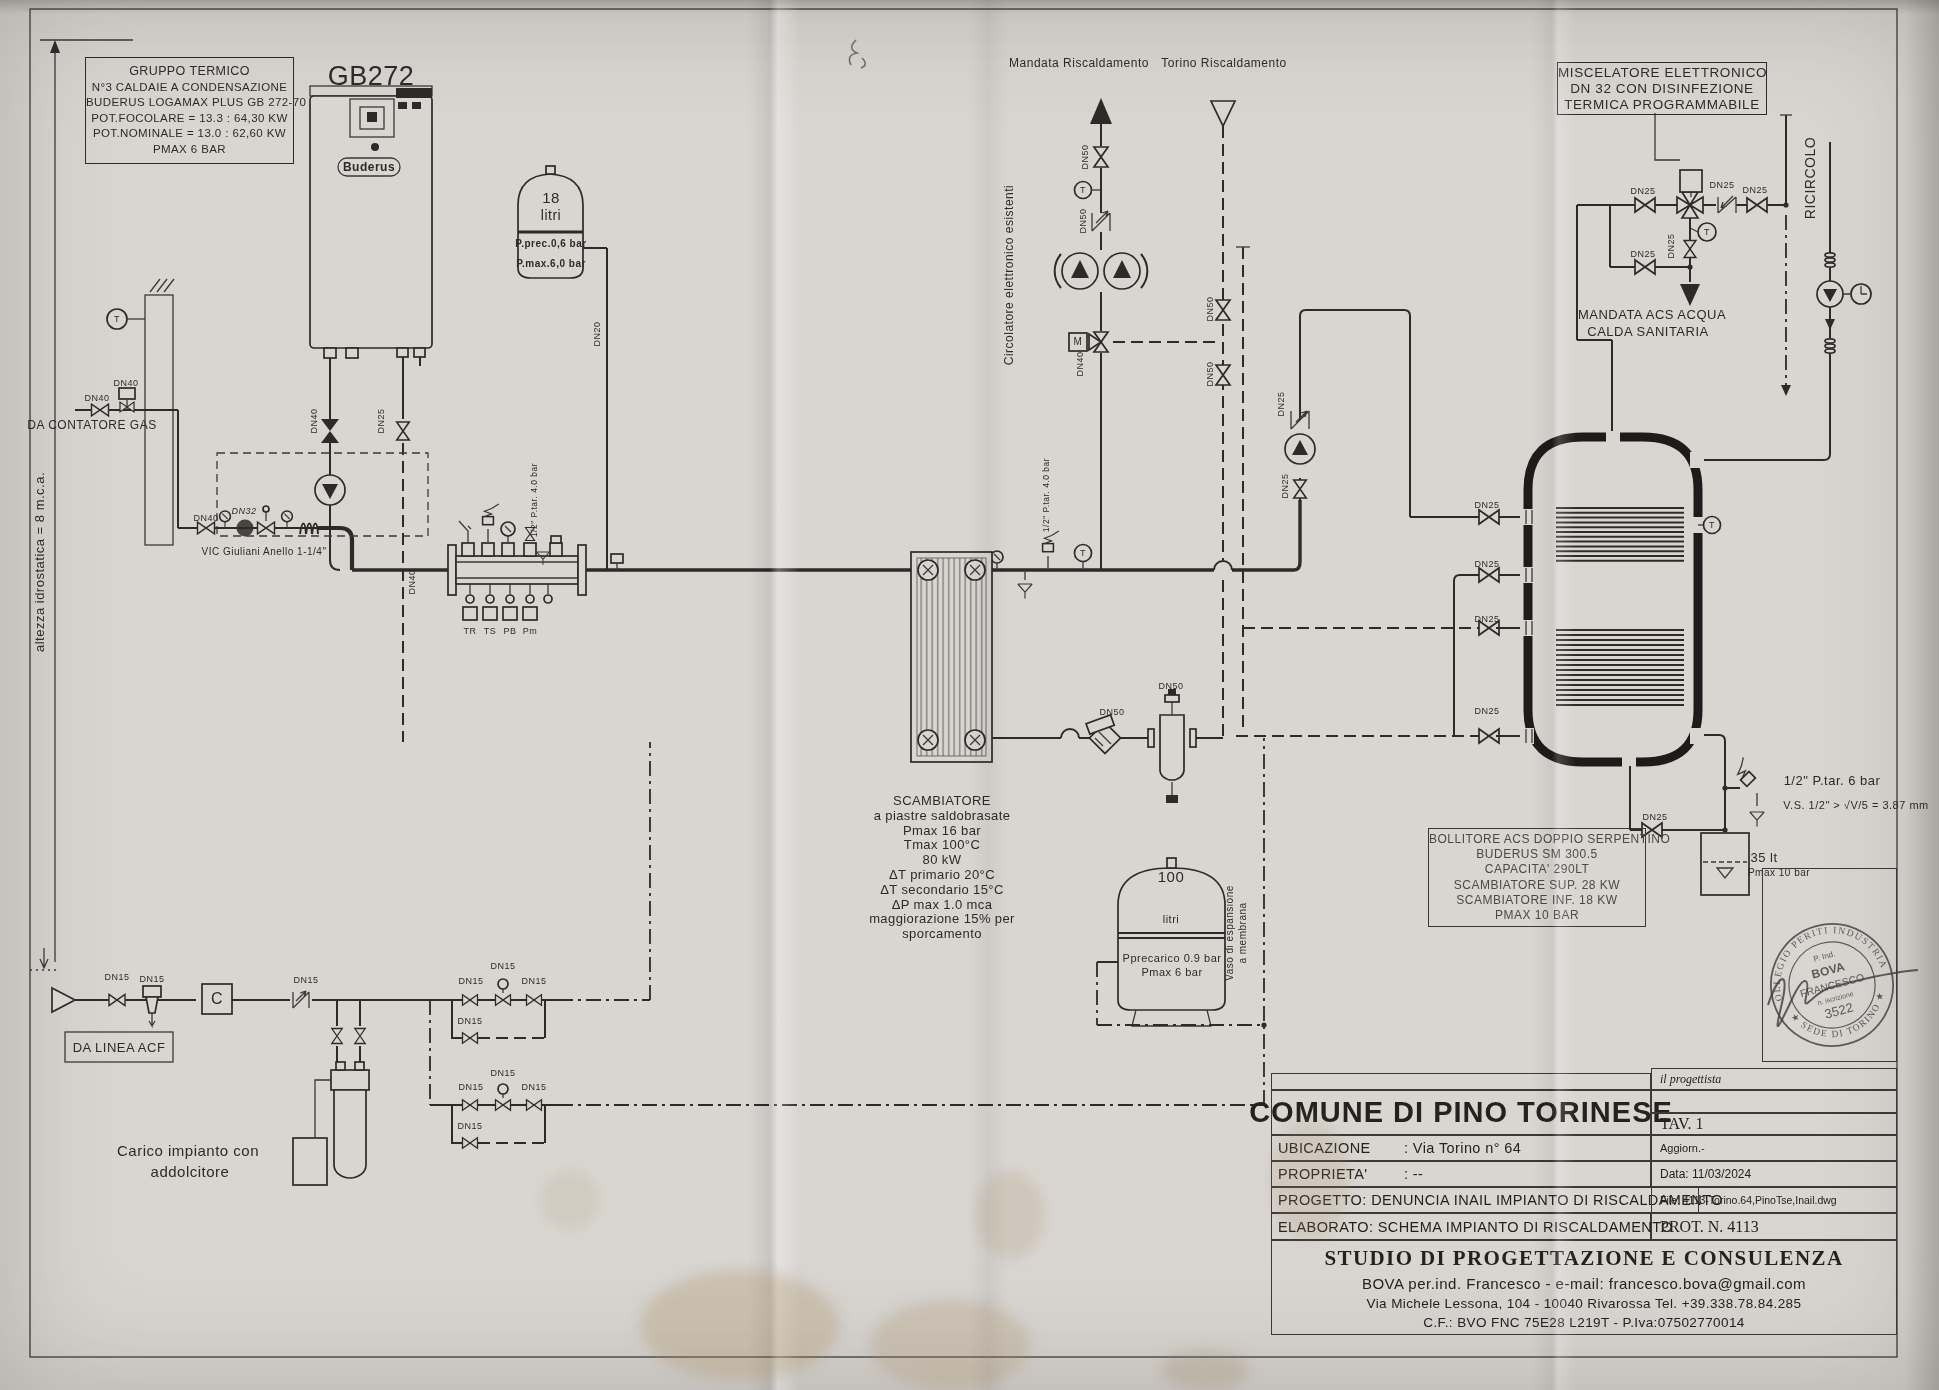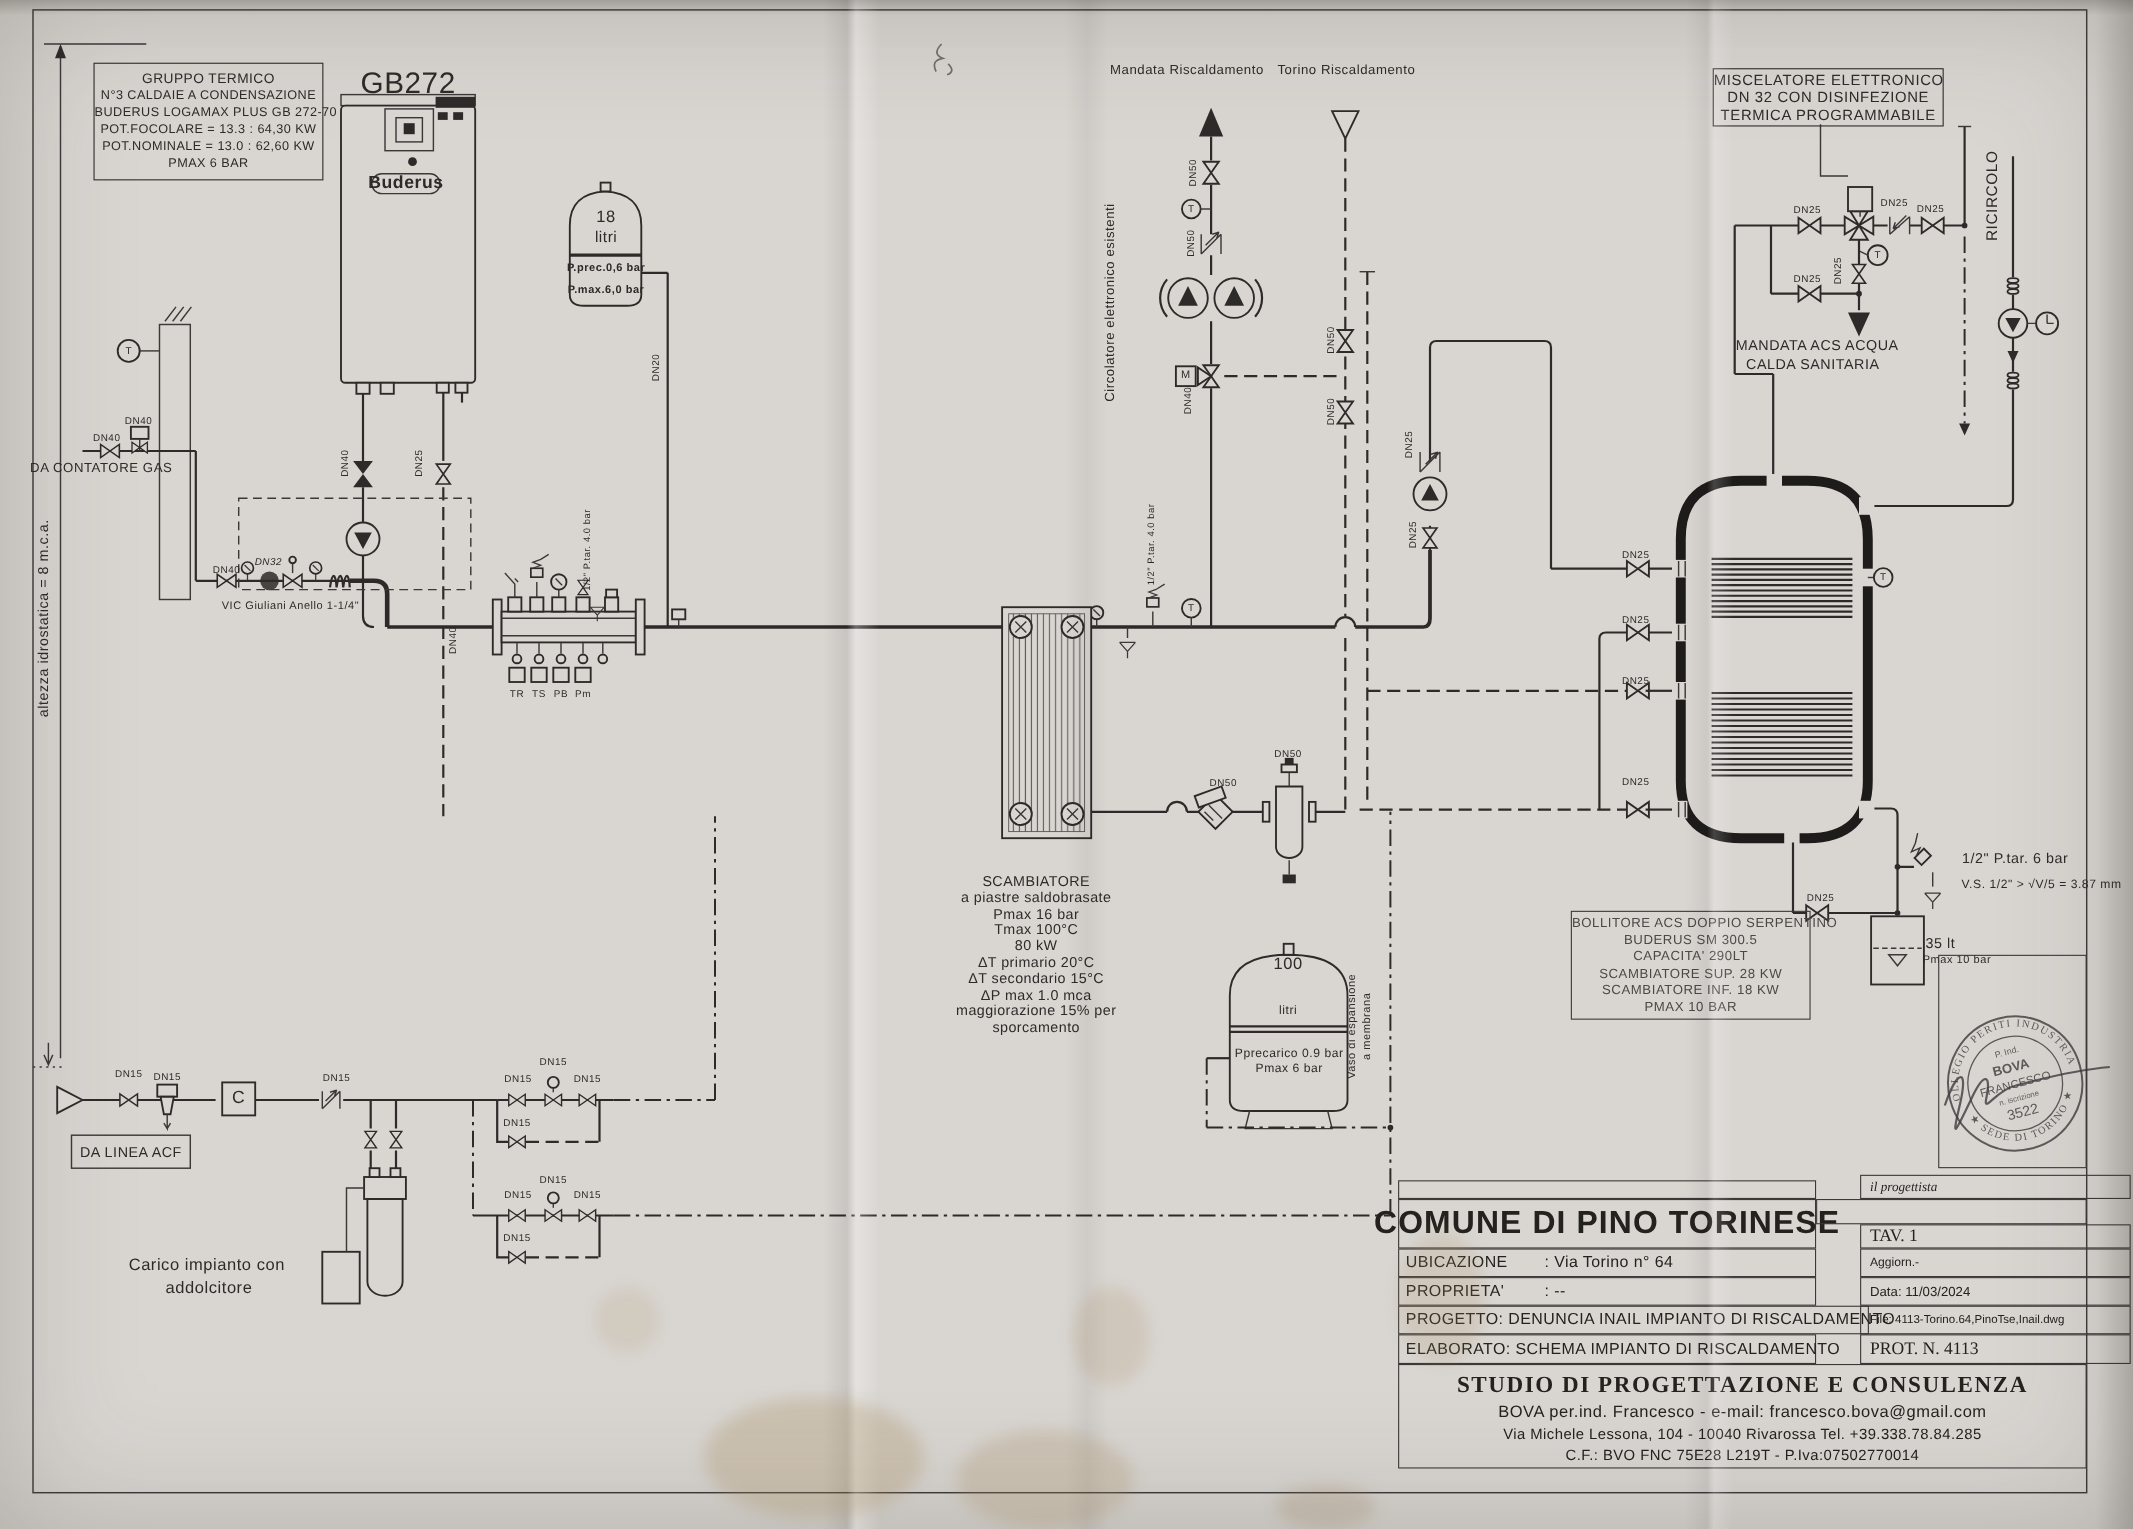--- a/index.html
+++ b/index.html
@@ -17,21 +17,21 @@
            display:flex;flex-direction:column;justify-content:center;font-size:13.5px;line-height:16px;letter-spacing:.6px;}
   .bollbox{left:1428px;top:828px;width:216px;height:97px;border:1.5px solid #3a3938;
            display:flex;flex-direction:column;justify-content:center;font-size:12px;line-height:15.3px;letter-spacing:.5px;color:#4a4946;}
   .scamb{left:832px;top:794px;width:220px;font-size:13px;line-height:14.8px;letter-spacing:.4px;}
   
   .tb{position:absolute;left:1271px;top:1068px;width:626px;height:267px;color:#23221f;}
   .cell{position:absolute;border:1.6px solid #3a3938;box-sizing:border-box;}
   .comune{font-size:29px;font-weight:700;letter-spacing:1px;display:flex;align-items:center;justify-content:center;white-space:nowrap;}
   .rowL{display:flex;align-items:center;padding-left:6px;font-size:14.5px;letter-spacing:.4px;white-space:nowrap;}
   .rowL .lab{width:126px;display:inline-block;}
-  .rcell{display:flex;align-items:center;padding-left:8px;white-space:nowrap;margin-left:40px;}
+  .rcell{display:flex;align-items:center;padding-left:8px;white-space:nowrap;}
   .footer{display:flex;flex-direction:column;align-items:center;justify-content:center;gap:4px;}
   .studio{font-family:"Liberation Serif",serif;font-weight:700;font-size:21px;letter-spacing:1.4px;}
   .ser{font-family:"Liberation Serif",serif;}
   .stampbox{position:absolute;left:1762px;top:868px;width:135px;height:194px;border:1.6px solid #3a3938;box-sizing:border-box;}
   
   .crease{position:absolute;top:0;bottom:0;pointer-events:none;}
   .c1{left:748px;width:52px;background:linear-gradient(90deg,transparent,rgba(0,0,0,.08) 42%,rgba(255,255,255,.30) 58%,transparent);}
   .c2{left:968px;width:40px;background:linear-gradient(90deg,transparent,rgba(0,0,0,.05) 50%,transparent);}
   .c3{left:1532px;width:44px;background:linear-gradient(90deg,transparent,rgba(0,0,0,.06) 45%,rgba(255,255,255,.18) 60%,transparent);}
   .edgeR{position:absolute;right:0;top:0;bottom:0;width:34px;background:linear-gradient(90deg,transparent,rgba(40,35,30,.18));pointer-events:none;}
@@ -535,21 +535,21 @@
       <div class="lbl" style="left: 1171px; top: 919px; font-size: 11px; transform: translate(-50%, -50%);">litri</div>
       <div class="lbl" style="left: 1172px; top: 958px; font-size: 11px; transform: translate(-50%, -50%);">Pprecarico 0.9 bar</div>
       <div class="lbl" style="left: 1172px; top: 972px; font-size: 11px; transform: translate(-50%, -50%);">Pmax 6 bar</div>
       <div class="lbl" style="left: 1230px; top: 933px; font-size: 10px; transform: translate(-50%, -50%) rotate(-90deg);">Vaso di espansione</div>
       <div class="lbl" style="left: 1243px; top: 933px; font-size: 10px; transform: translate(-50%, -50%) rotate(-90deg);">a membrana</div>
       <div class="lbl" style="left: 551px; top: 197px; font-size: 15px; transform: translate(-50%, -50%);">18</div>
       <div class="lbl" style="left: 551px; top: 215px; font-size: 14px; transform: translate(-50%, -50%);">litri</div>
       <div class="lbl" style="left: 551px; top: 244px; font-size: 10px; font-weight: 700; transform: translate(-50%, -50%);">P.prec.0,6 bar</div>
       <div class="lbl" style="left: 551px; top: 264px; font-size: 10px; font-weight: 700; transform: translate(-50%, -50%);">P.max.6,0 bar</div>
       <div class="lbl" style="left: 371px; top: 76px; font-size: 27px; transform: translate(-50%, -50%);">GB272</div>
-      <div class="lbl" style="left: 369px; top: 167px; font-size: 16px; font-weight: 700; transform: translate(-50%, -50%);">Buderus</div>
+      <div class="lbl" style="left: 369px; top: 167px; font-size: 12px; font-weight: 700; transform: translate(-50%, -50%);">Buderus</div>
       <div class="lbl" style="left: 217px; top: 999px; font-size: 16px; transform: translate(-50%, -50%);">C</div>
       <div class="lbl" style="left: 1078px; top: 342px; font-size: 10px; transform: translate(-50%, -50%);">M</div>
       <div class="lbl" style="left: 1083px; top: 190px; font-size: 9px; transform: translate(-50%, -50%);">T</div>
       <div class="lbl" style="left: 117px; top: 319px; font-size: 9px; transform: translate(-50%, -50%);">T</div>
       <div class="lbl" style="left: 1083px; top: 553px; font-size: 9px; transform: translate(-50%, -50%);">T</div>
       <div class="lbl" style="left: 1712px; top: 525px; font-size: 9px; transform: translate(-50%, -50%);">T</div>
       <div class="lbl" style="left: 1707px; top: 232px; font-size: 9px; transform: translate(-50%, -50%);">T</div>
     </div>
 
 <div class="stampbox"></div>

